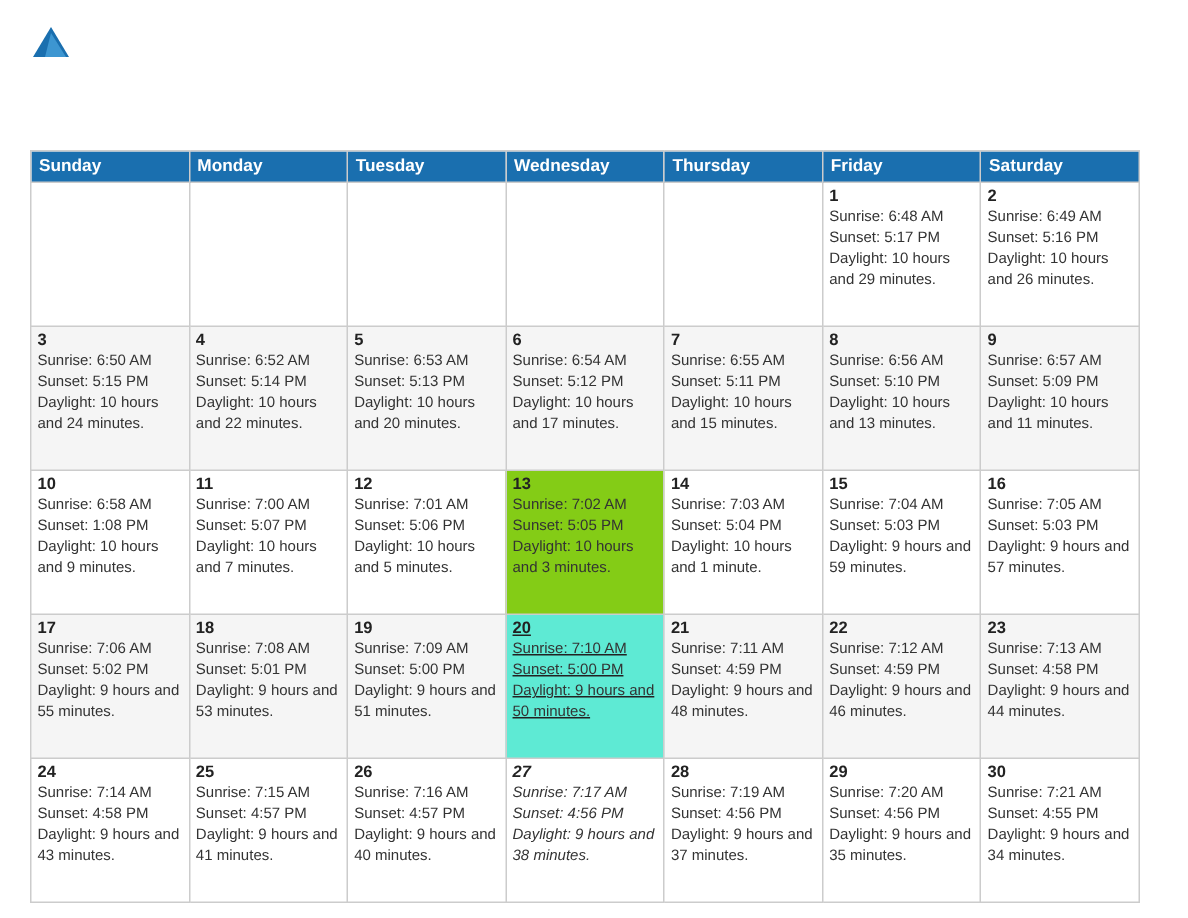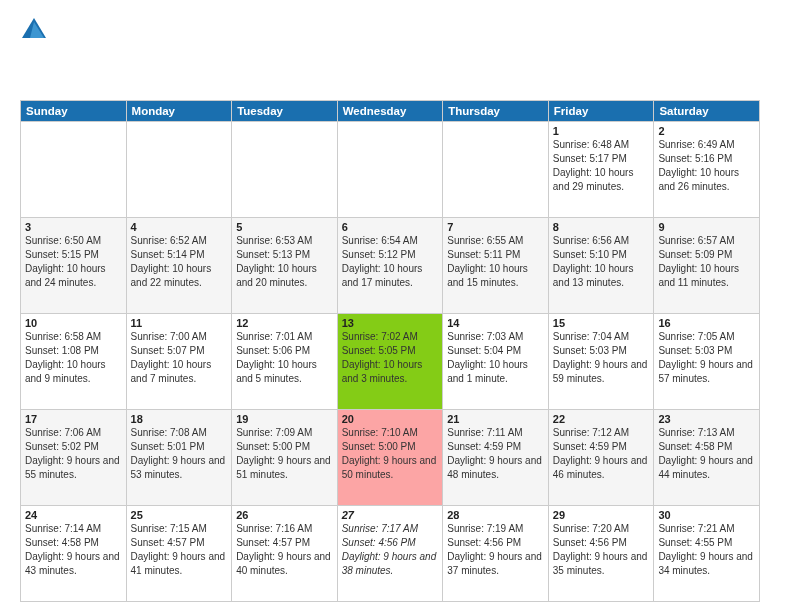--- a/index.html
+++ b/index.html
@@ -255,21 +255,21 @@
             <div class="day-info">Sunrise: 7:08 AM
 Sunset: 5:01 PM
 Daylight: 9 hours and 53 minutes.</div>
           </td>
           <td style="background: rgb(245, 245, 245);">
             <span class="day-num">19</span>
             <div class="day-info">Sunrise: 7:09 AM
 Sunset: 5:00 PM
 Daylight: 9 hours and 51 minutes.</div>
           </td>
-          <td style="background: #fca5a5;">
+          <td style="background: #5eead4; text-decoration: underline;">
             <span class="day-num">20</span>
             <div class="day-info">Sunrise: 7:10 AM
 Sunset: 5:00 PM
 Daylight: 9 hours and 50 minutes.</div>
           </td>
           <td style="background: rgb(245, 245, 245); margin-top: 24px;">
             <span class="day-num">21</span>
             <div class="day-info">Sunrise: 7:11 AM
 Sunset: 4:59 PM
 Daylight: 9 hours and 48 minutes.</div>

